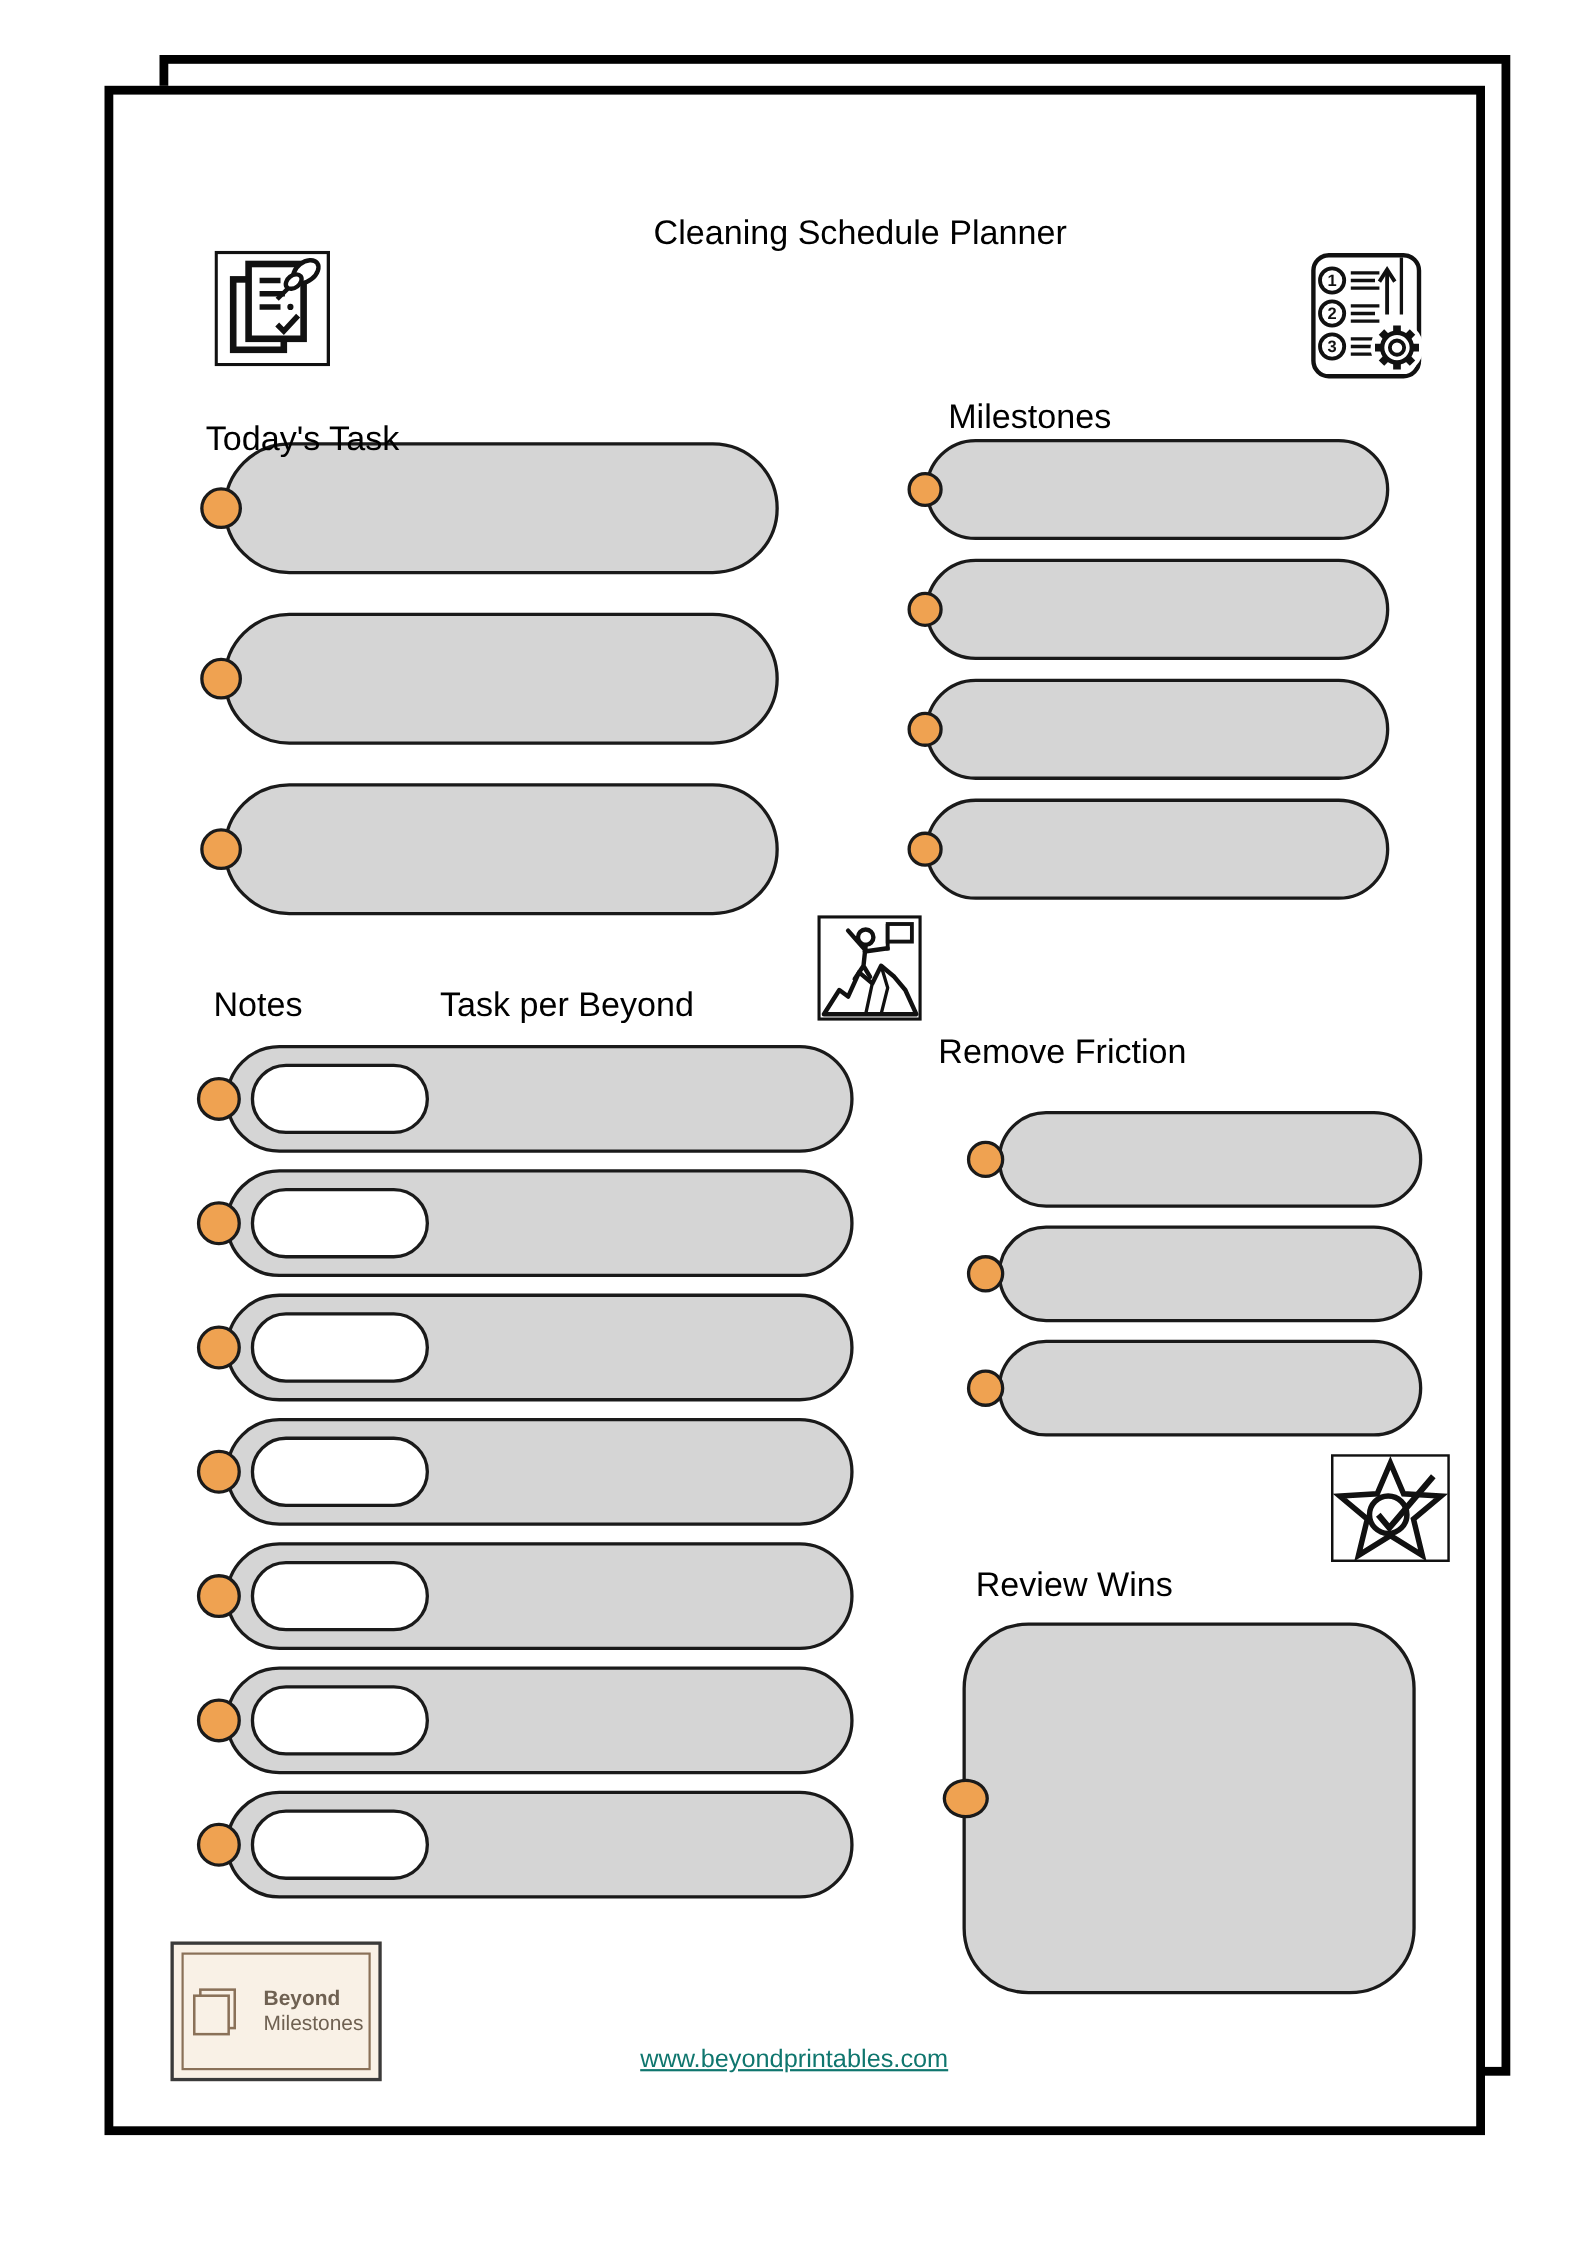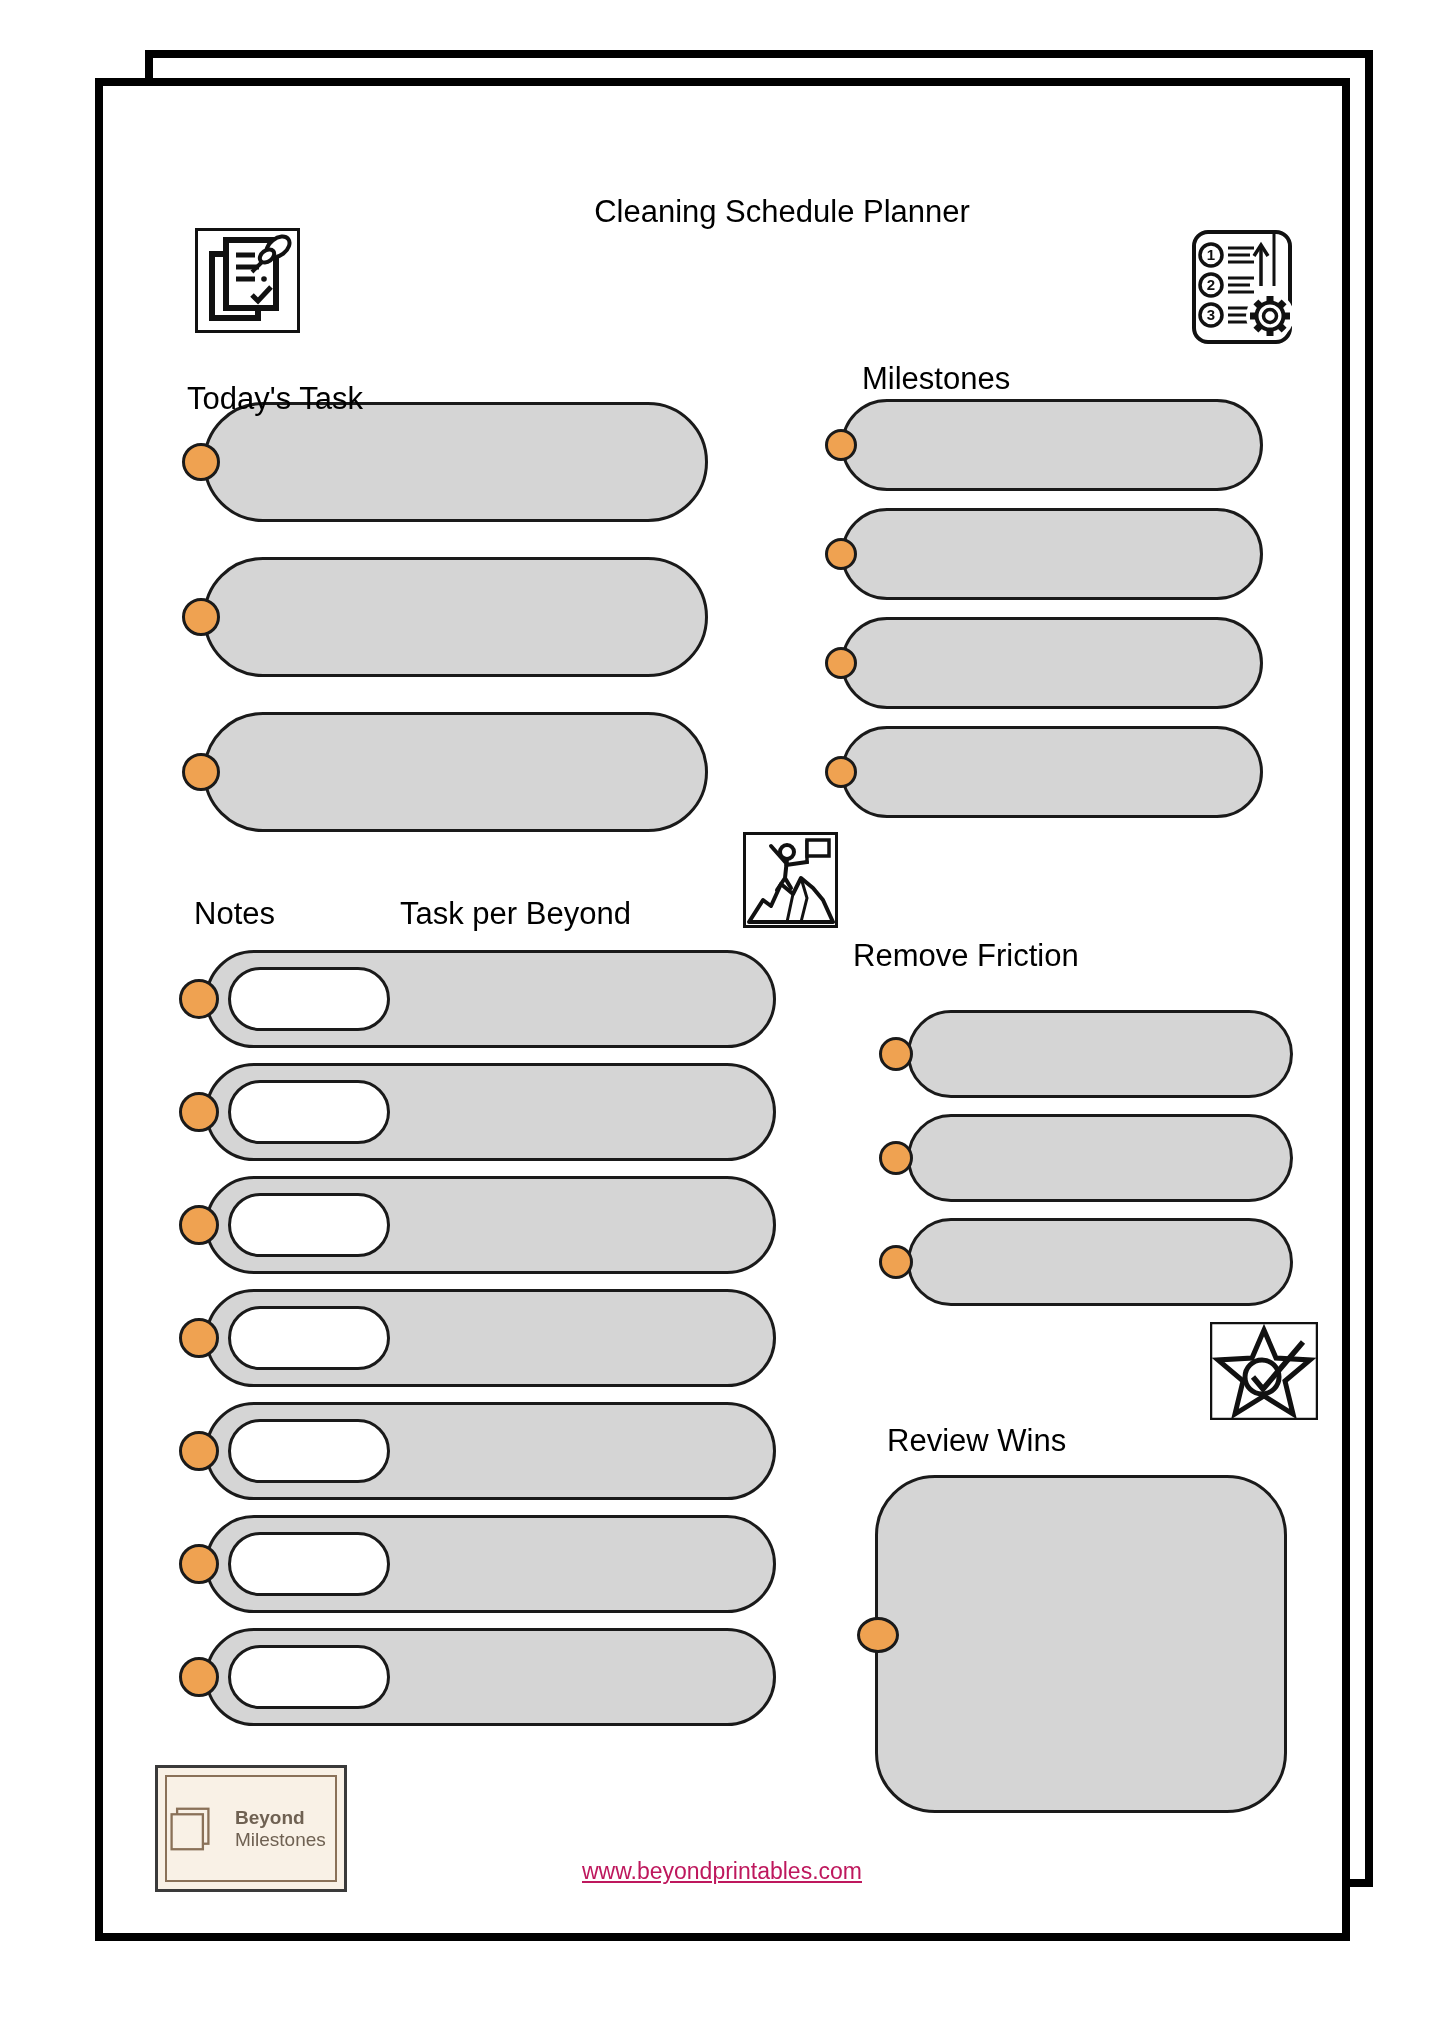--- a/index.html
+++ b/index.html
@@ -32,25 +32,25 @@
               border:3px solid #1a1a1a;border-radius:60px;box-sizing:border-box;z-index:3;}
   .rn-dot{width:42px;height:36px;left:-21px;top:139px;transform:none;}
   .icon{position:absolute;z-index:5;}
   #icon-checklist{left:195px;top:228px;width:105px;height:105px;}
   #icon-steps{left:1188px;top:228px;width:115px;height:118px;}
   #icon-mountain{left:743px;top:832px;width:95px;height:96px;}
   #icon-star{left:1210px;top:1322px;width:108px;height:98px;}
   #logo{position:absolute;left:155px;top:1765px;width:192px;height:127px;background:#f9f1e6;
         border:3px solid #3a3a3a;box-sizing:border-box;z-index:5;}
   #logo-inner{position:absolute;inset:7px;border:2px solid #8a7158;display:flex;align-items:center;
-              justify-content:flex-start;gap:22px;}
+              justify-content:center;gap:22px;}
   .logo-text{color:#6f6152;font-size:19px;line-height:1.15;}
   .lt1{font-weight:700;}
   #site-link{position:absolute;left:497px;top:1858px;width:450px;text-align:center;font-size:23px;
-             color:#be185d;text-decoration:underline;z-index:5;cursor:pointer;}
+             color:#0f766e;text-decoration:underline;z-index:5;cursor:pointer;}
 </style>
 </head>
 <body>
 
 <div id="canvas">
 
   <div class="sheet" id="sheet-back"></div>
   <div class="sheet" id="sheet-front"></div>
 
   <div class="h" id="page-title">Cleaning Schedule Planner</div>

